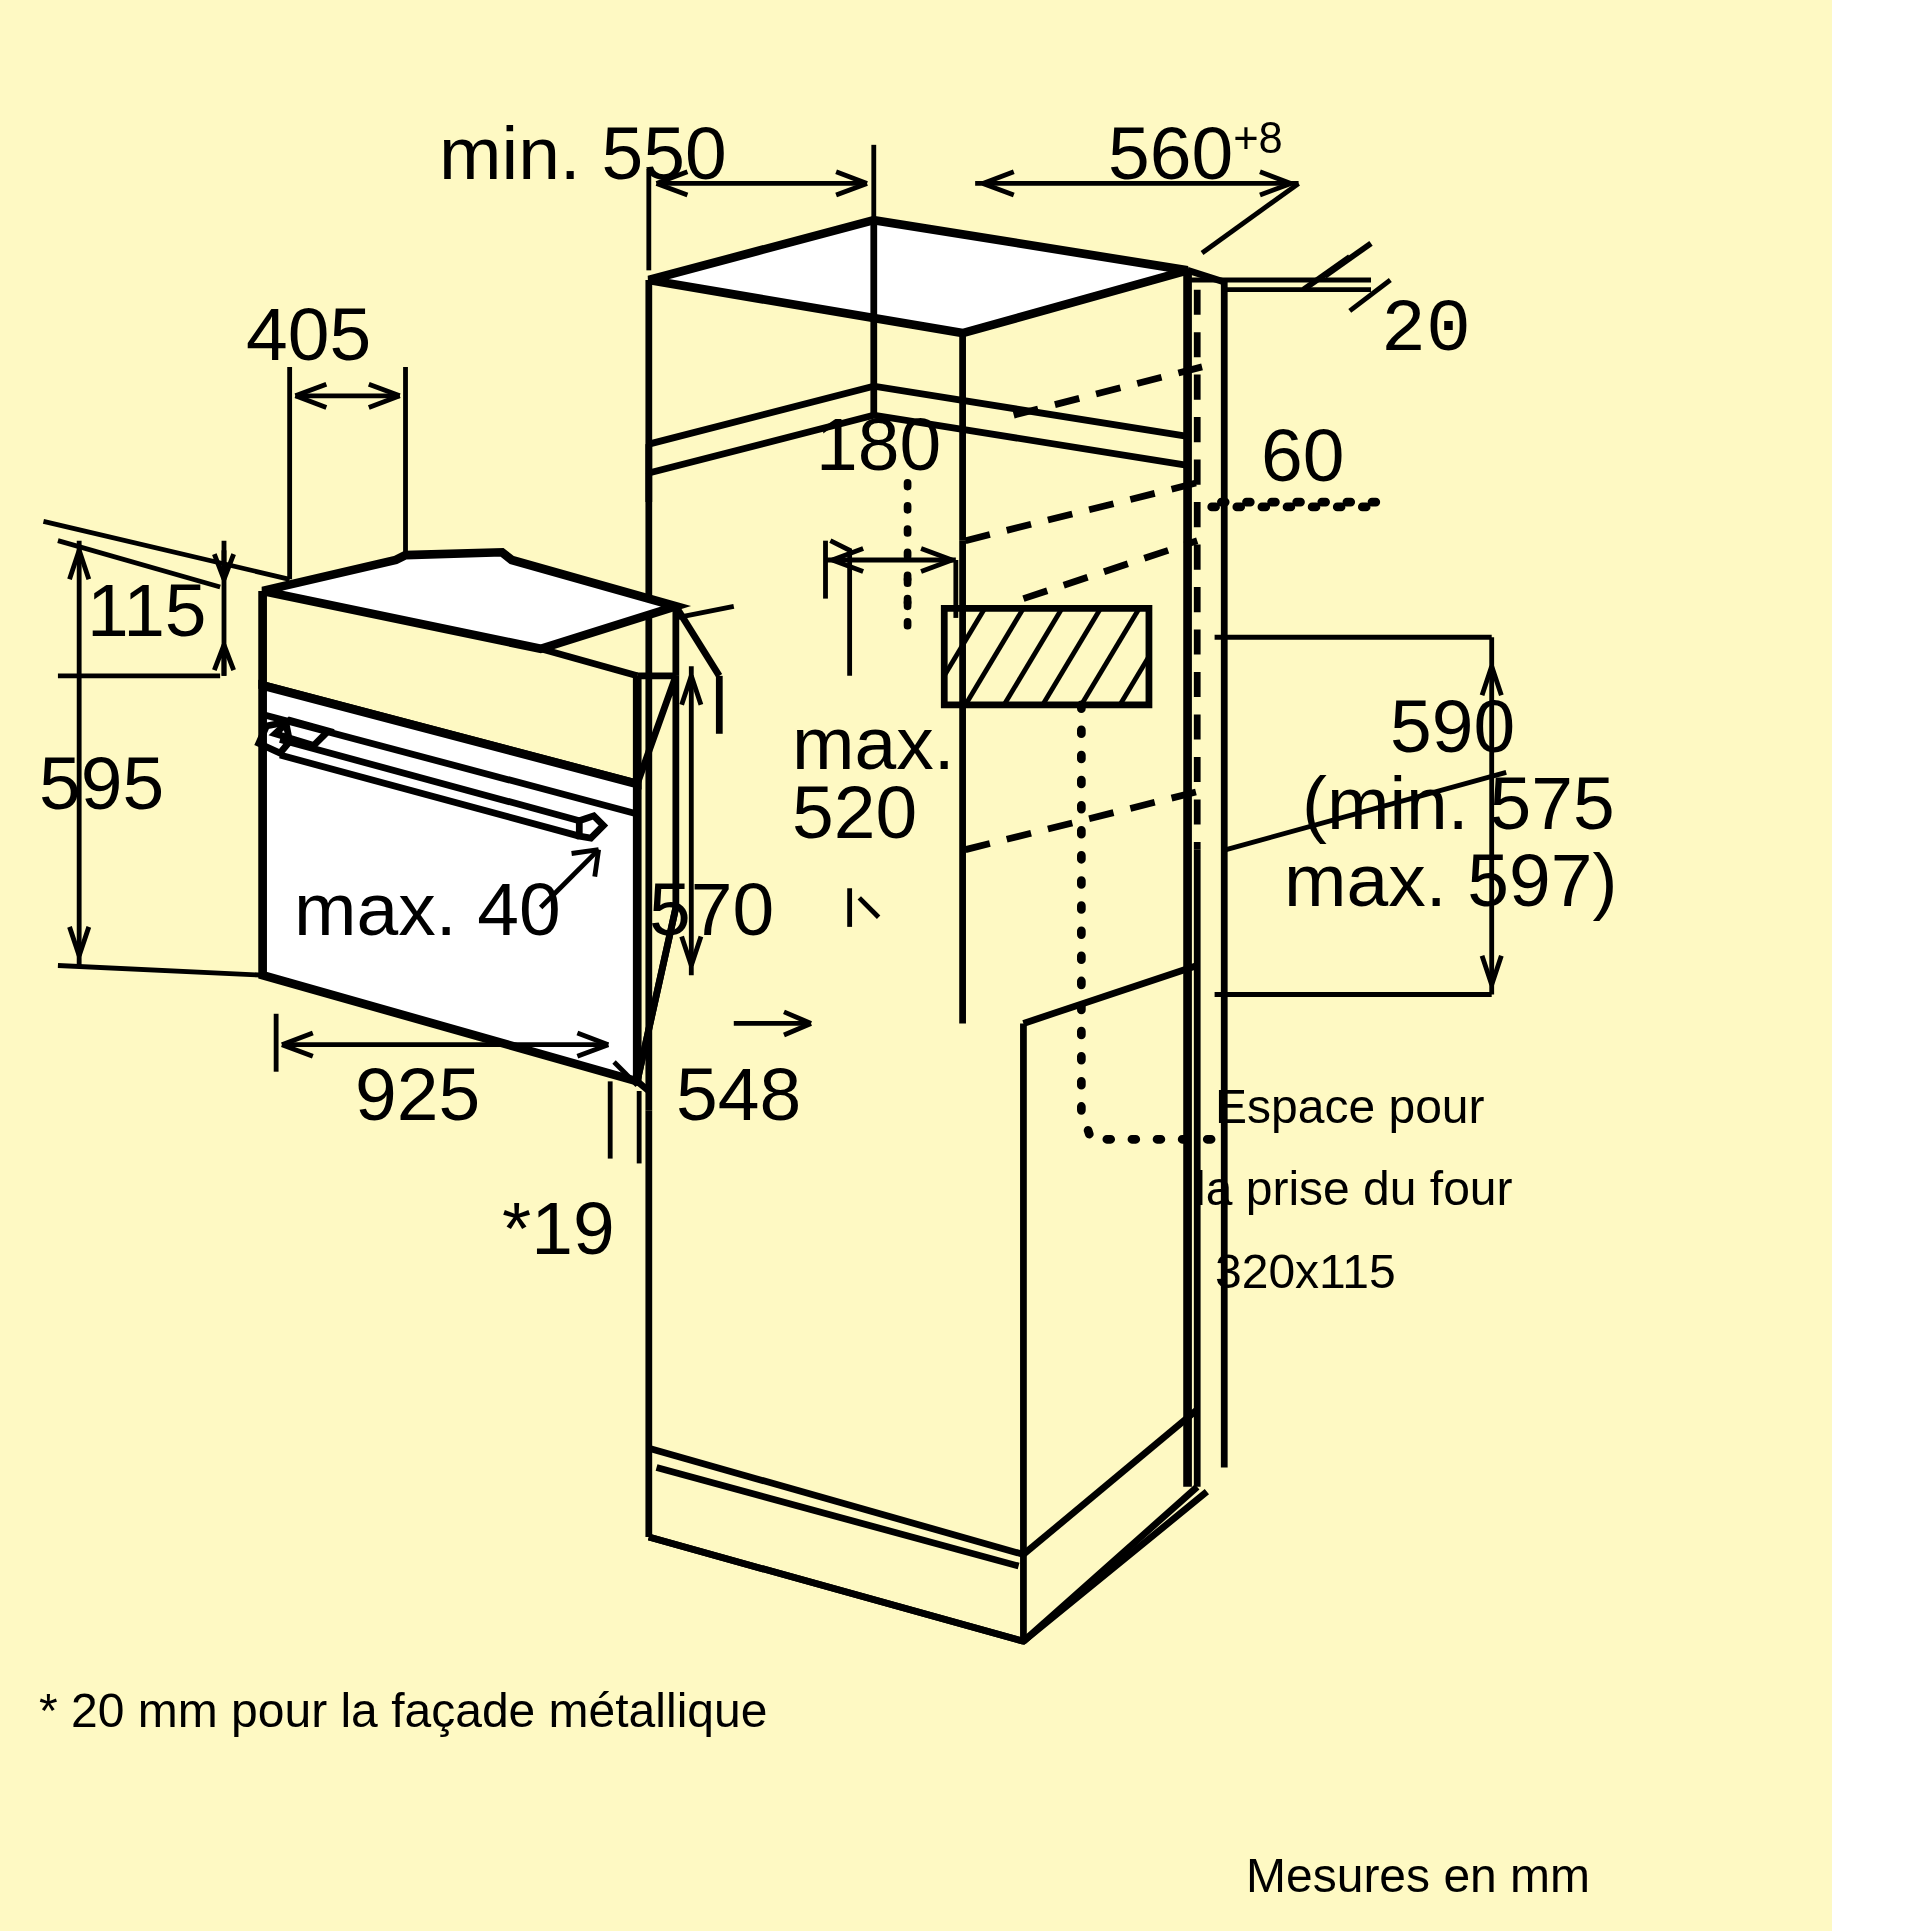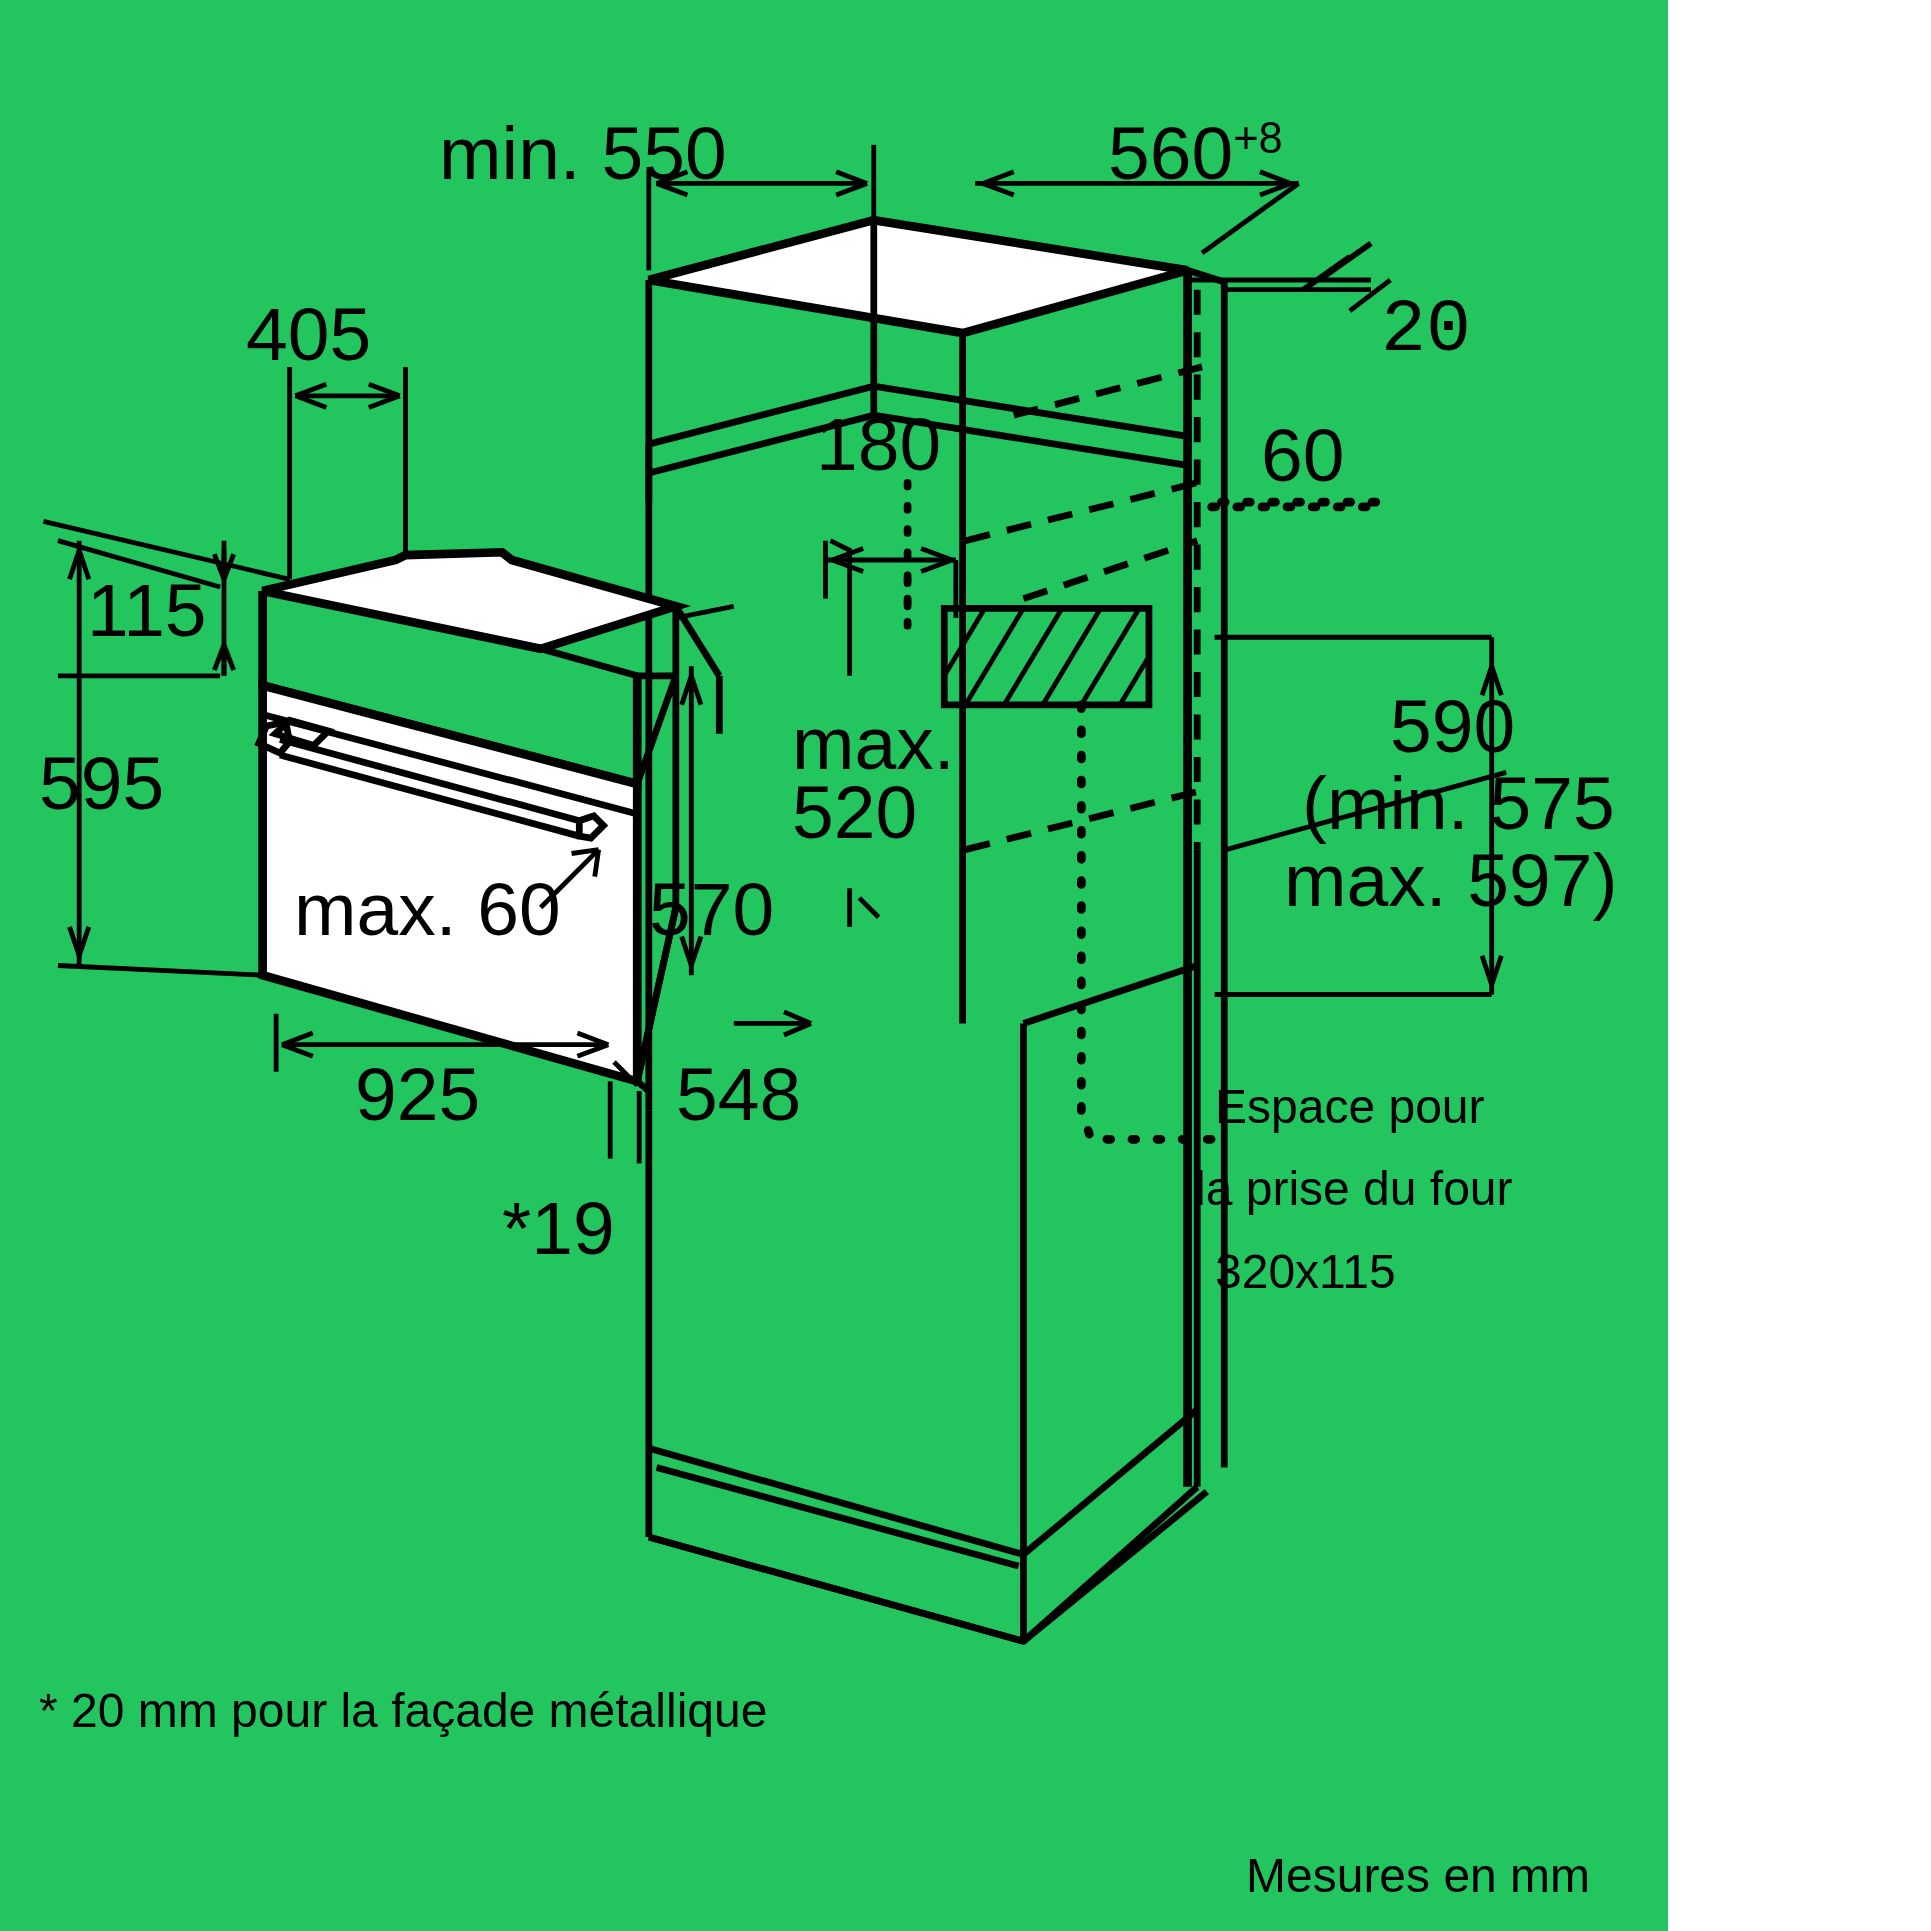--- a/index.html
+++ b/index.html
@@ -2,23 +2,23 @@
 <html><head>
 <meta charset="utf-8">
 <style>
   html, body {
     margin: 0;
     padding: 0;
     background: #ffffff;
   }
   #stage {
     position: relative;
-    width: 1668px;
+    width: 1832px;
     height: 1931px;
-    background: #22c55e;
+    background: #fef9c3;
     font-family: "Liberation Sans", sans-serif;
     color: #000000;
     overflow: hidden;
   }
   #diagram-svg {
     position: absolute;
     left: 0;
     top: 0;
     width: 1931px;
     height: 1931px;
@@ -245,21 +245,21 @@
 
   <div class="dim-label sz-big" style="left:87px; top:570px;">115</div>
 
   <div class="dim-label sz-big" style="left:39px; top:743px;">595</div>
 
   <div class="dim-label sz-big" style="left:792px; top:703px;">max.</div>
   <div class="dim-label sz-big" style="left:792px; top:772px;">520</div>
 
   <div class="dim-label sz-big" style="left:649px; top:869px;">570</div>
 
-  <div class="dim-label sz-big" style="left:294px; top:869px;">max. 60</div>
+  <div class="dim-label sz-big" style="left:294px; top:869px;">max. 40</div>
 
   <div class="dim-label sz-big" style="left:355px; top:1054px;">925</div>
 
   <div class="dim-label sz-big" style="left:676px; top:1054px;">548</div>
 
   <div class="dim-label sz-big" style="left:502px; top:1188px;">*19</div>
 
   <div class="dim-label sz-big" style="left:1390px; top:686px;">590</div>
   <div class="dim-label sz-big" style="left:1302px; top:763px;">(min. 575</div>
   <div class="dim-label sz-big" style="left:1284px; top:840px;">max. 597)</div>

